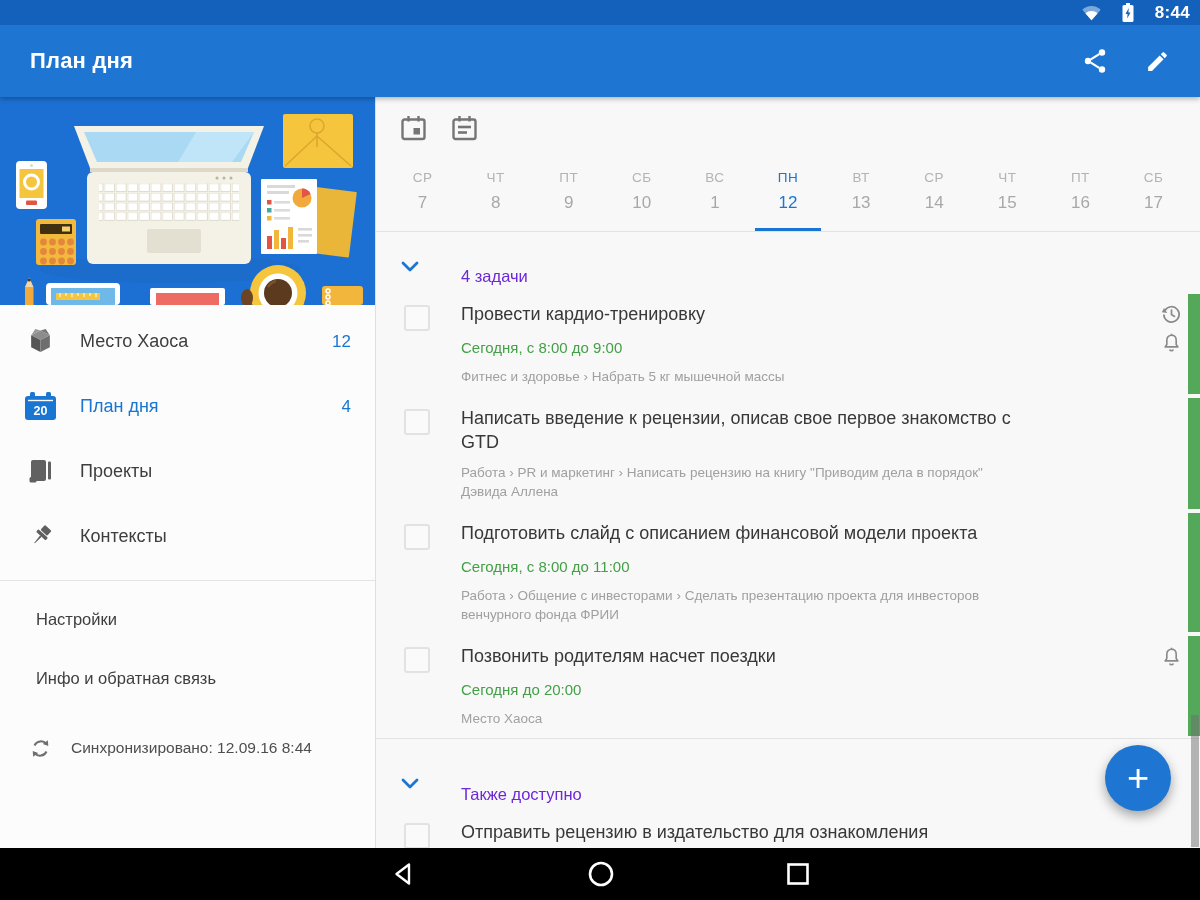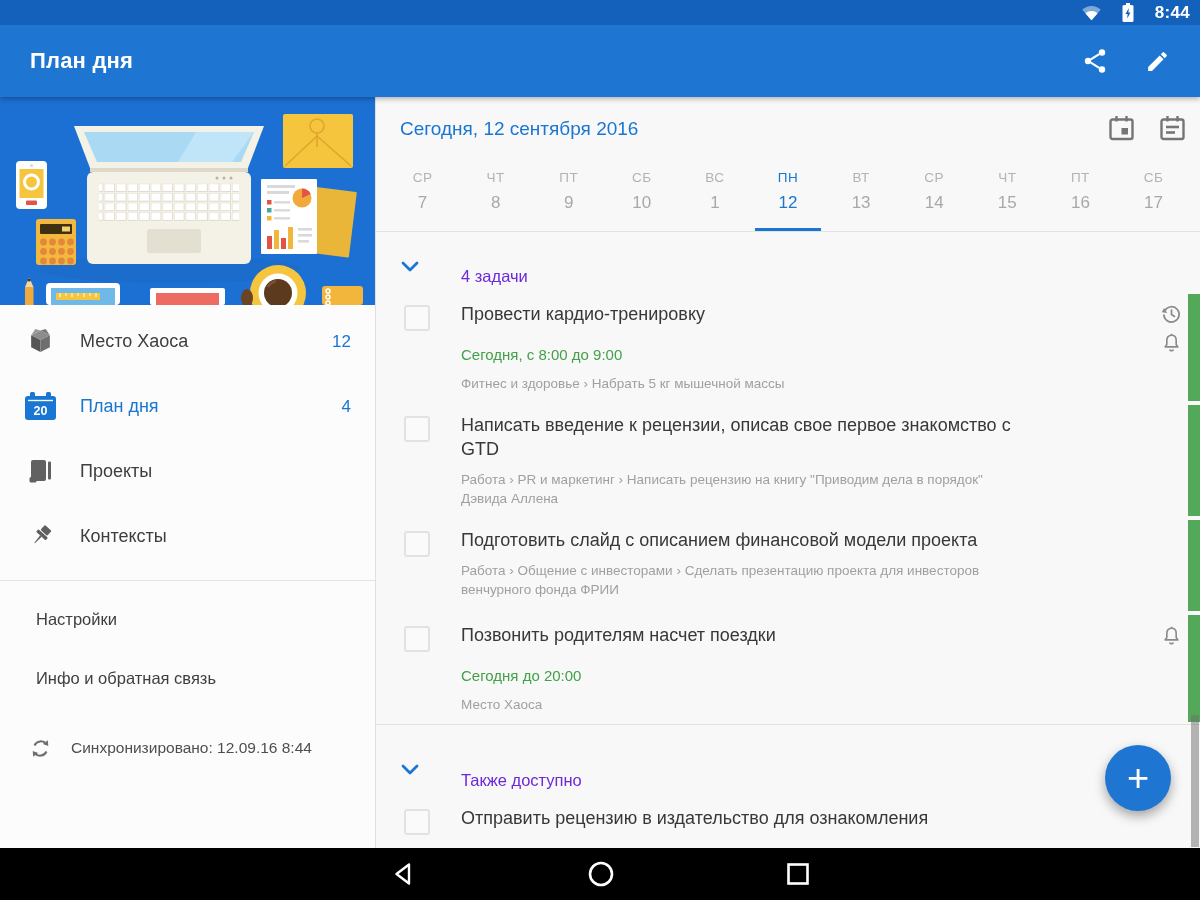--- a/index.html
+++ b/index.html
@@ -62,21 +62,21 @@
   .section-header.second { height:71px; padding-top:18px; }
   .chevron { width:18px; display:flex; align-items:center; }
   .section-title { margin-left:42px; font-size:16.5px; color:#6d28d9;margin-top:21px; }
   .full-divider { height:1px; background:#E2E2E2; }
 
   .task-row { position:relative; padding:10px 0 10px 28px; min-height:95px; cursor:pointer; }
   .task-check { position:absolute; left:28px; top:13px; width:26px; height:26px;
     border:2.5px solid #E2E2E2; border-radius:3px; background:#FAFAFA; cursor:pointer; }
   .task-body { margin-left:57px; padding-right:175px; }
   .task-title { font-size:18px; line-height:24px; color:#383838; }
-  .task-time { font-size:15px; line-height:21px; margin-top:18px; color:#43A047; }
+  .task-time { font-size:15px; line-height:21px; margin-top:11px; color:#43A047; }
   .task-time.gray { color:#ABABAB; }
   .task-path { font-size:13.5px; line-height:19px; margin-top:9px; color:#A0A0A0; }
   .task-strip { position:absolute; right:0; top:2px; bottom:2px; width:12px; background:#54A85A; }
   .task-icons { position:absolute; right:18px; top:12px; display:flex; flex-direction:column;
     gap:7px; align-items:center; }
 
   .scrollbar { position:absolute; right:1px; top:618px; width:8px; height:132px;
     background:rgba(110,110,110,.5); }
 
   
@@ -320,21 +320,20 @@
               <polygon points="4.2,19.8 3.7,14 9.2,16" fill="#6E6E6E"></polygon>
             </svg>
           </span>
         </span>
       <span class="sync-label">Синхронизировано: 12.09.16 8:44</span>
     </div>
   </aside>
 
   <main class="content">
     <div class="date-row">
-      <div class="date-title">Сегодня, 12 сентября 2016</div>
       <div class="date-actions">
         <span class="cal-btn">
             <svg width="27" height="27" viewBox="0 0 27 27">
               <rect x="2.5" y="4.5" width="22" height="19.5" rx="2" fill="none" stroke="#757575" stroke-width="2.4"></rect>
               <line x1="8.5" y1="1" x2="8.5" y2="6.5" stroke="#757575" stroke-width="2.4"></line>
               <line x1="18.5" y1="1" x2="18.5" y2="6.5" stroke="#757575" stroke-width="2.4"></line>
               <rect x="13.5" y="13" width="6.5" height="6.5" fill="#757575"></rect>
             </svg>
           </span>
         <span class="cal-btn">
@@ -456,20 +455,21 @@
       <div class="task-title">Написать введение к рецензии, описав свое первое знакомство с GTD</div>
       <div class="task-path">Работа › PR и маркетинг › Написать рецензию на книгу "Приводим дела в порядок" Дэвида Аллена</div>
     </div>
     <div class="task-icons"></div>
     <div class="task-strip"></div>
   </div>
         <div class="task-row">
     <span class="task-check"></span>
     <div class="task-body">
       <div class="task-title">Подготовить слайд с описанием финансовой модели проекта</div>
+      <div class="task-time">Сегодня, с 8:00 до 11:00</div>
       <div class="task-path">Работа › Общение с инвесторами › Сделать презентацию проекта для инвесторов венчурного фонда ФРИИ</div>
     </div>
     <div class="task-icons"></div>
     <div class="task-strip"></div>
   </div>
         <div class="task-row">
     <span class="task-check"></span>
     <div class="task-body">
       <div class="task-title">Позвонить родителям насчет поездки</div>
       <div class="task-time">Сегодня до 20:00</div>

